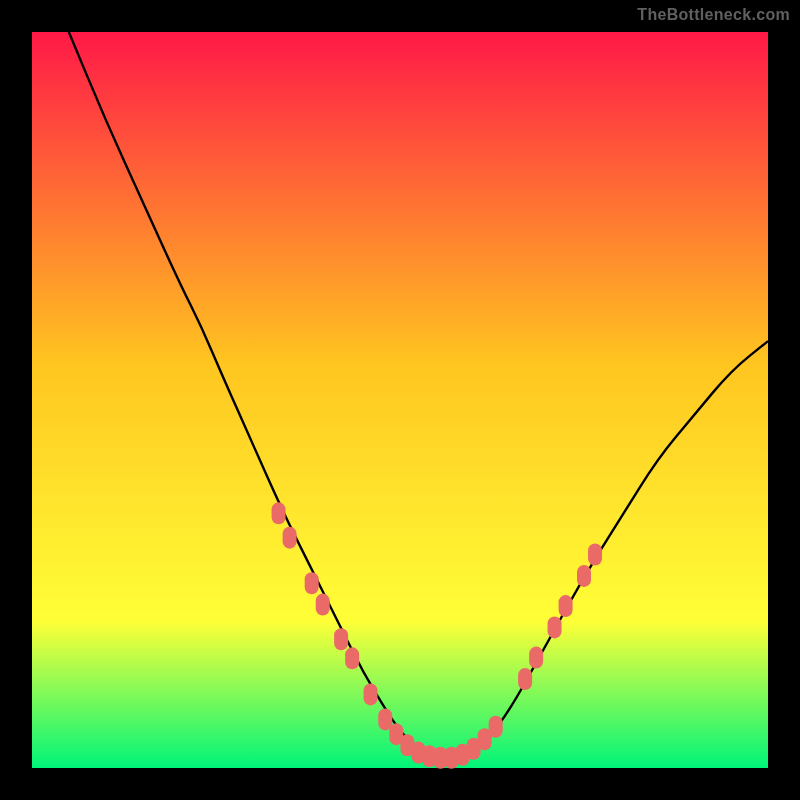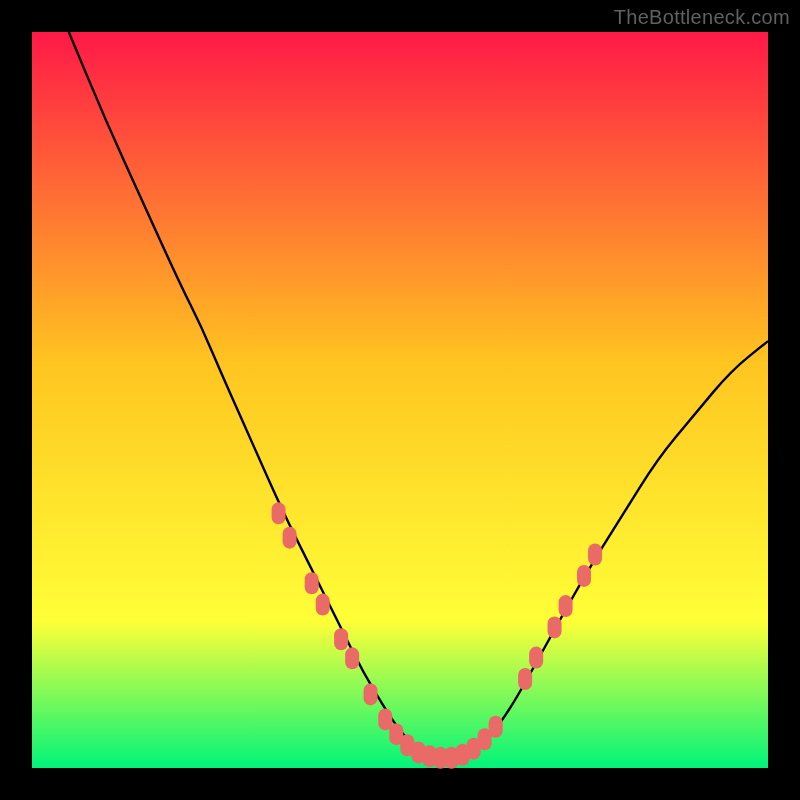--- a/index.html
+++ b/index.html
@@ -14,23 +14,23 @@
   .chart-root {
     position: relative;
     width: 800px;
     height: 800px;
   }
   .attribution {
     position: absolute;
     top: 6px;
     right: 10px;
     color: #606060;
-    font-size: 20px;
+    font-size: 16px;
     letter-spacing: 0.3px;
-    font-weight: 400;
+    font-weight: 700;
     margin-left: 16px;
   }
   svg {
     position: absolute;
     top: 0;
     left: 0;
   }
 </style>
 </head>
 <body>

